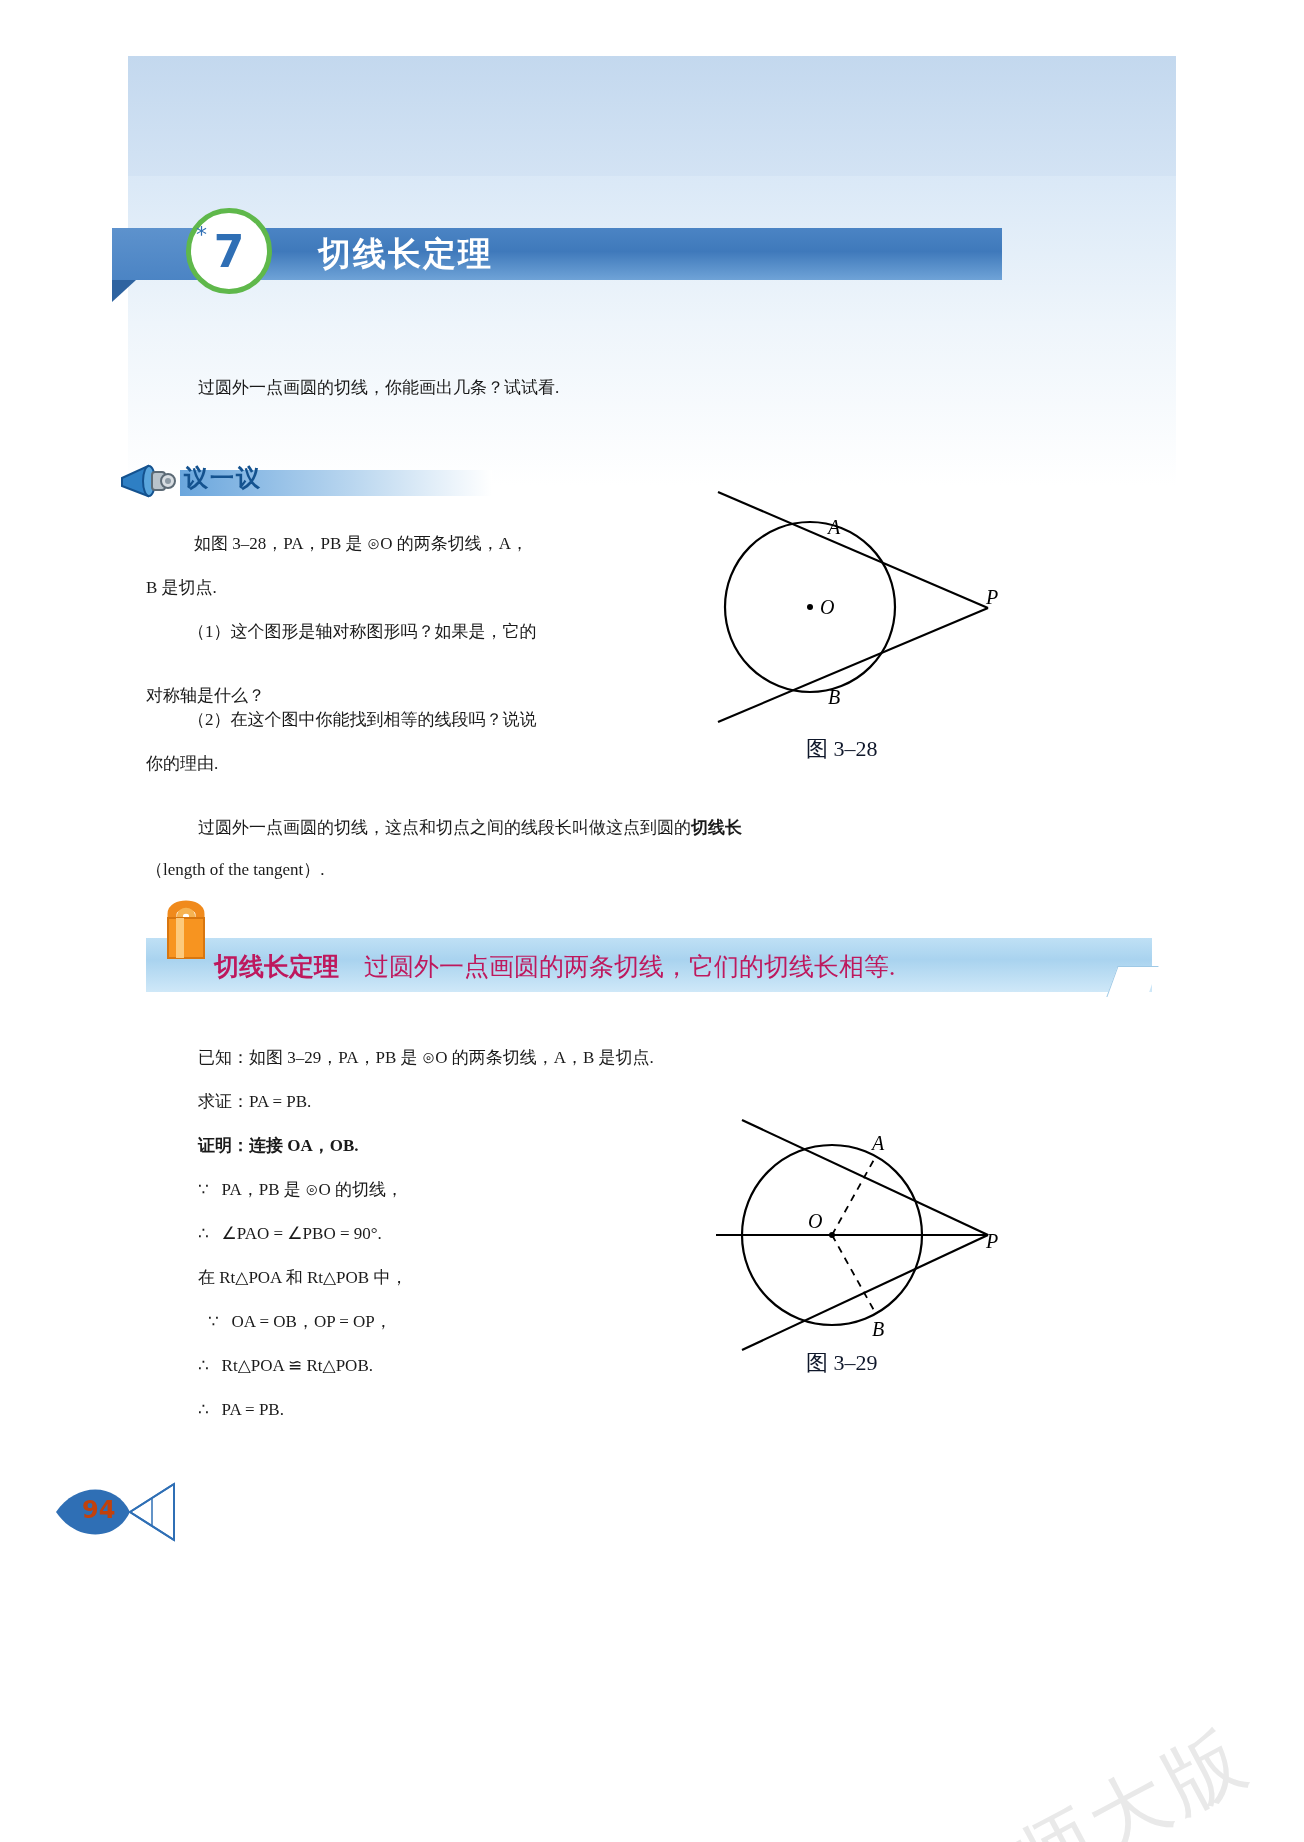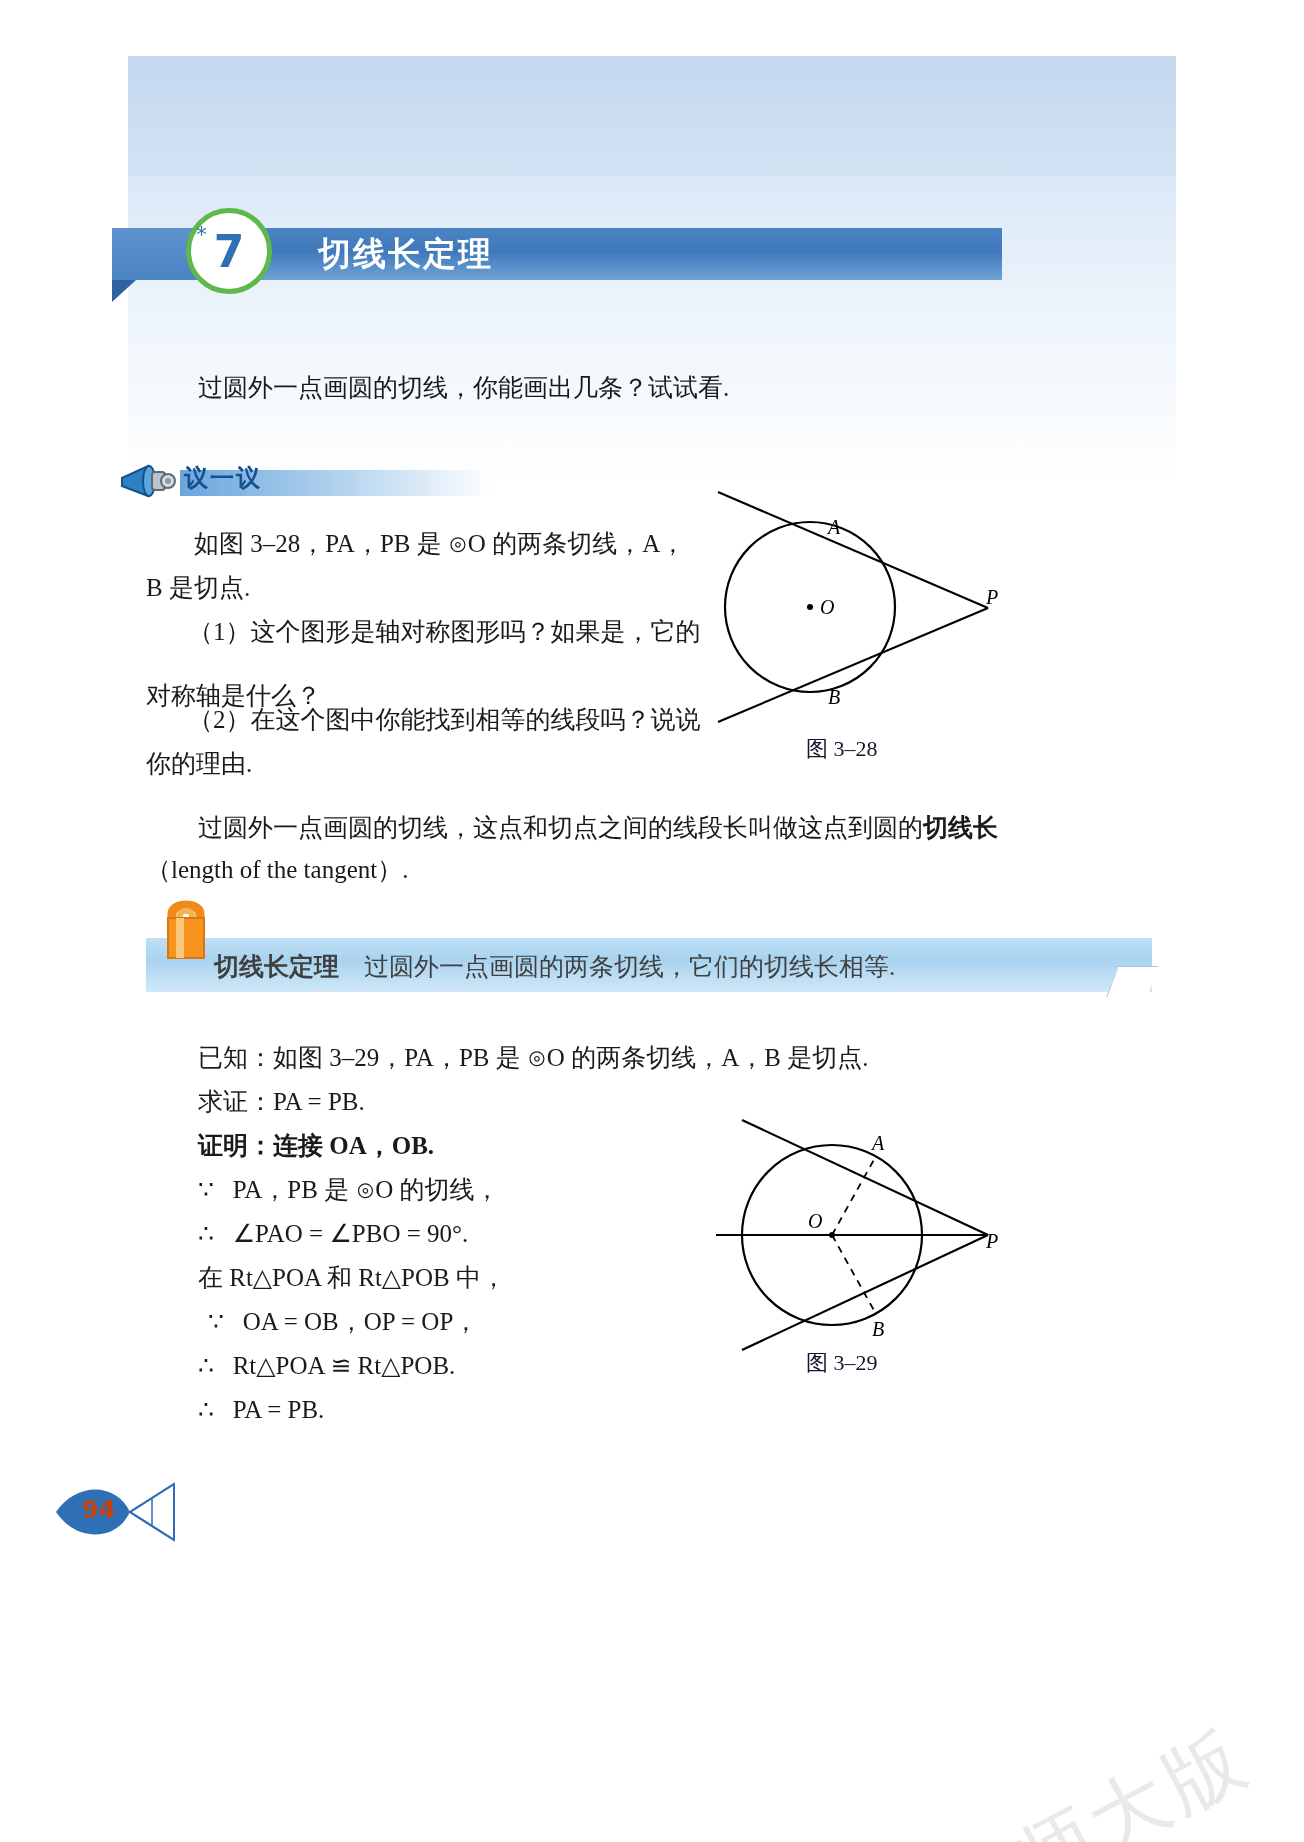--- a/index.html
+++ b/index.html
@@ -100,21 +100,21 @@
     left: 196px;
     top: 222px;
     font-family: "DejaVu Sans", sans-serif;
     font-size: 22px;
     color: #2f6fb5;
   }
 
   
   .p {
     position: absolute;
-    font-size: 25px;
+    font-size: 17px;
     line-height: 44px;
     color: #1a1a1a;
     white-space: pre;
   }
   .bd { font-weight: bold; }
 
   
   .talk-bar {
     position: absolute;
     left: 180px;
@@ -159,21 +159,21 @@
     background: #ffffff;
     border-left: 1px solid #9ec9e6;
     border-top: 1px solid #9ec9e6;
     transform: skewX(-20deg);
   }
   .thm-text {
     position: absolute;
     left: 214px;
     top: 950px;
     font-size: 25px;
-    color: #404040;
+    color: #be185d;
     white-space: pre;
   }
   .clip-icon {
     position: absolute;
     left: 158px;
     top: 892px;
     width: 56px;
     height: 70px;
   }
 

